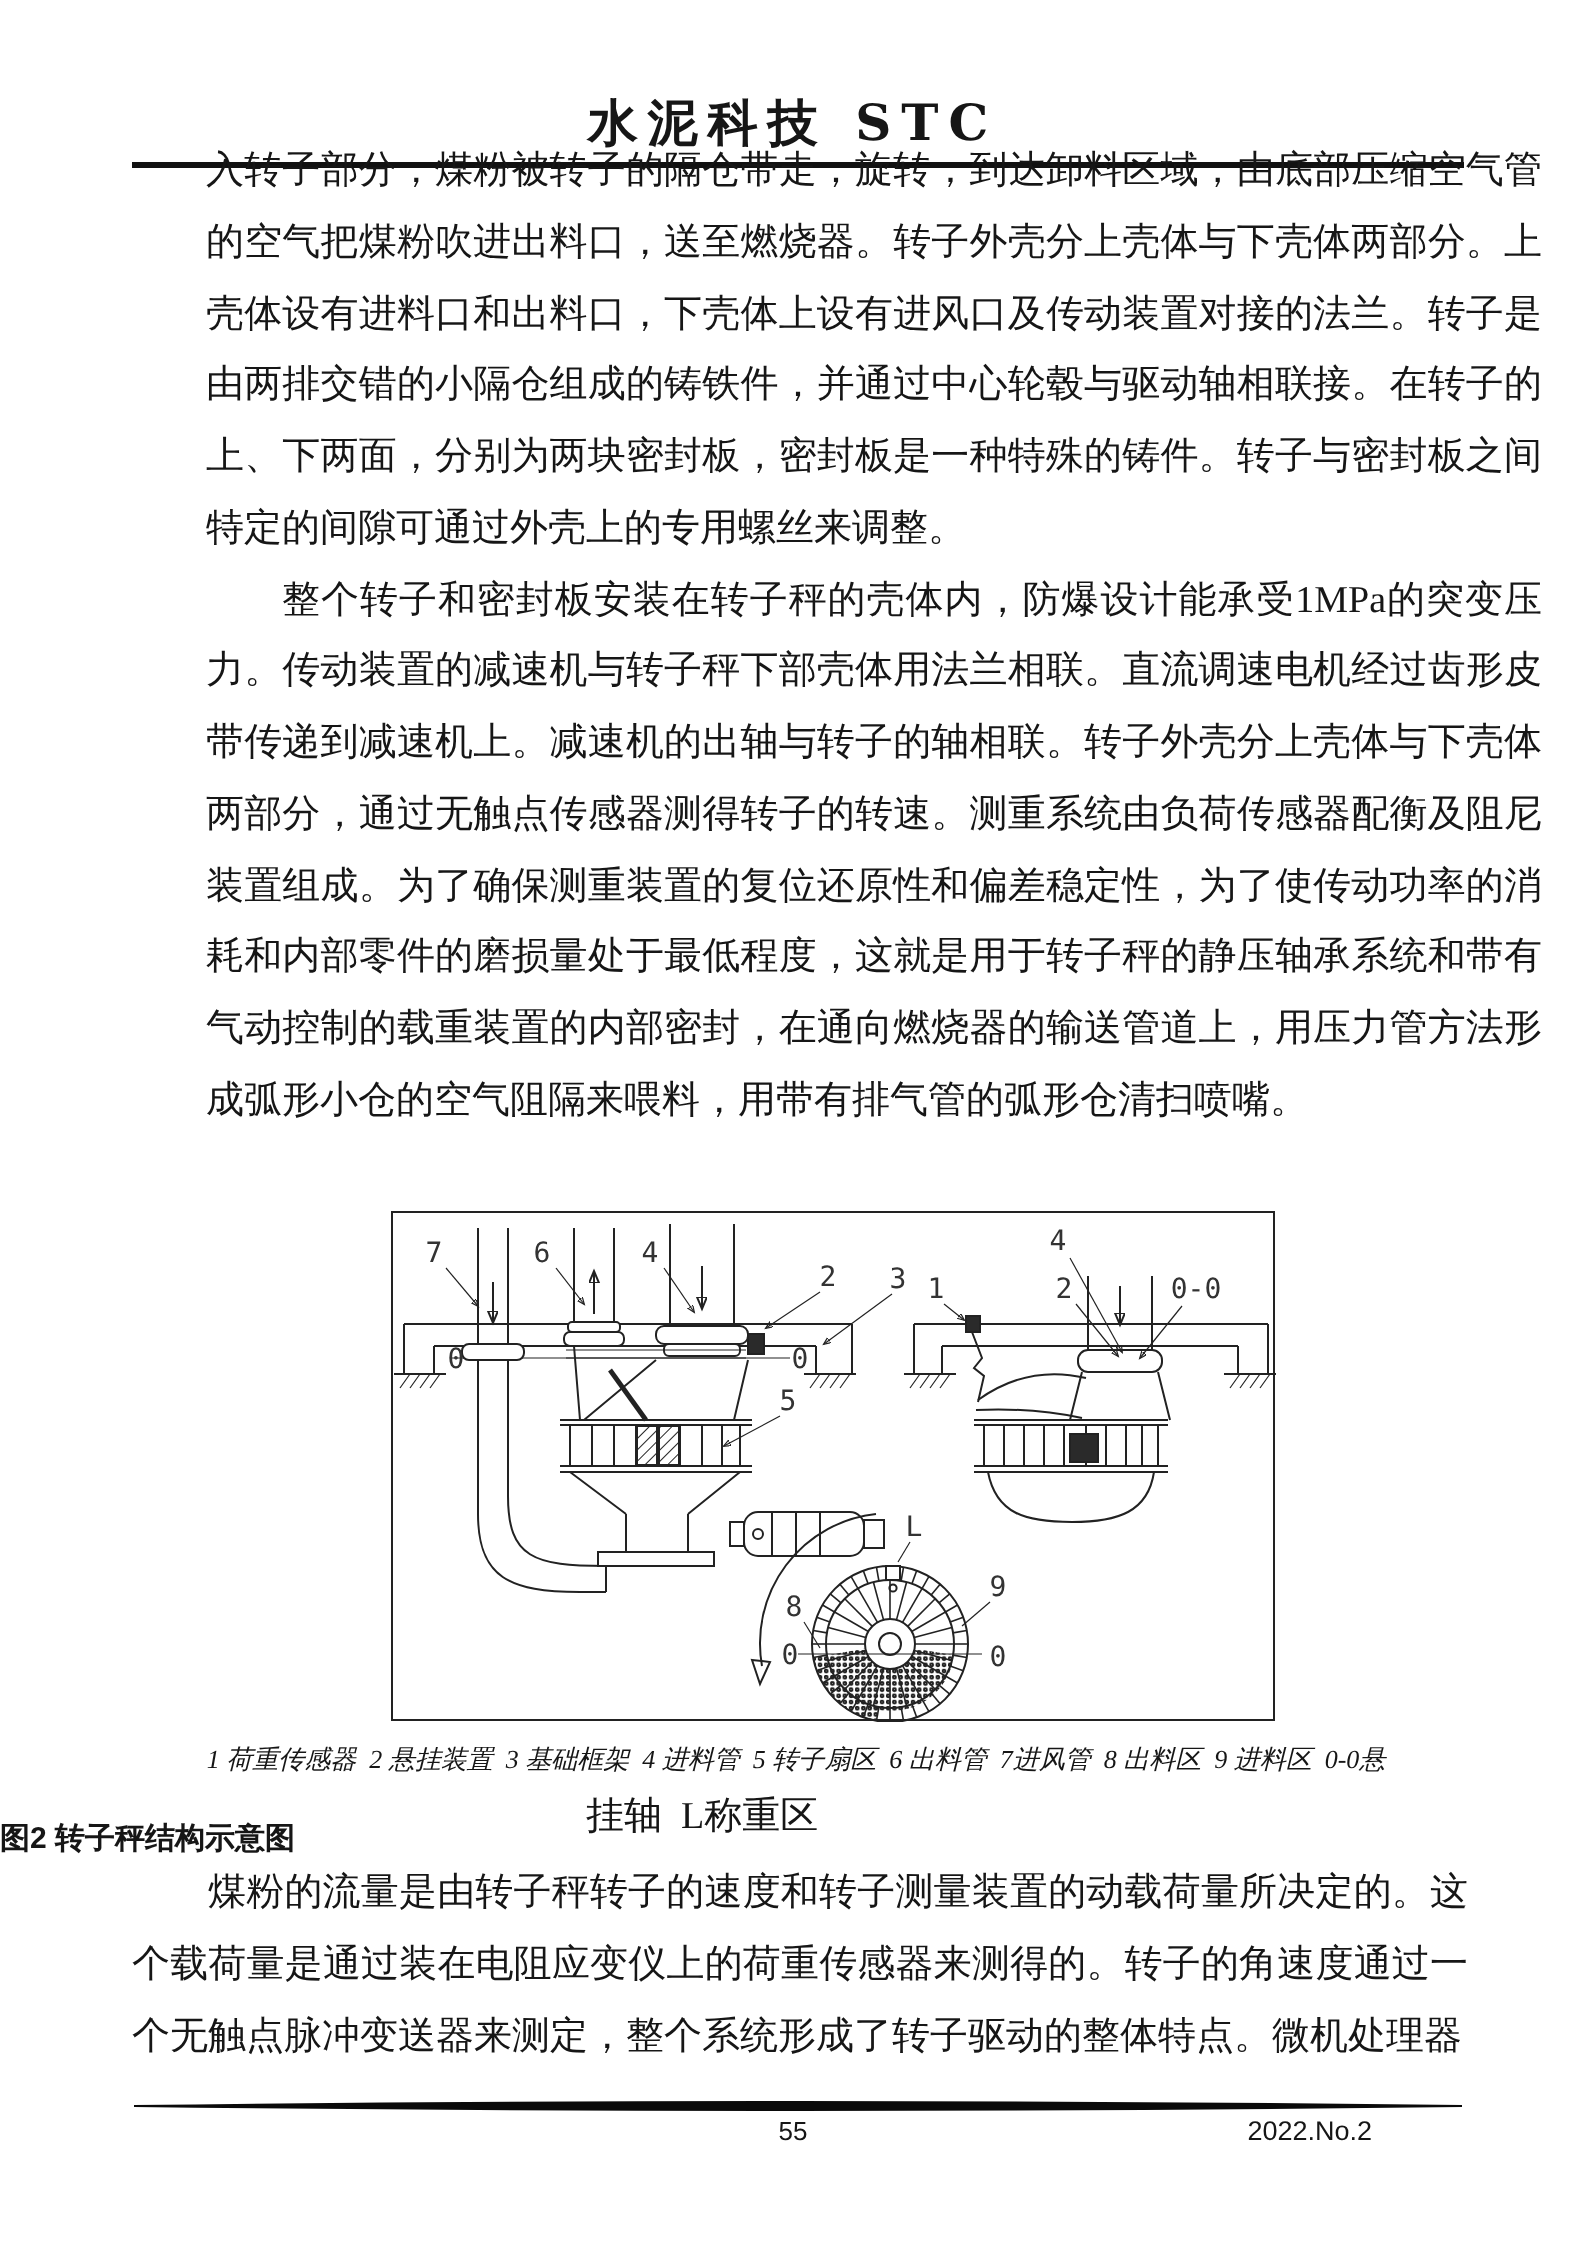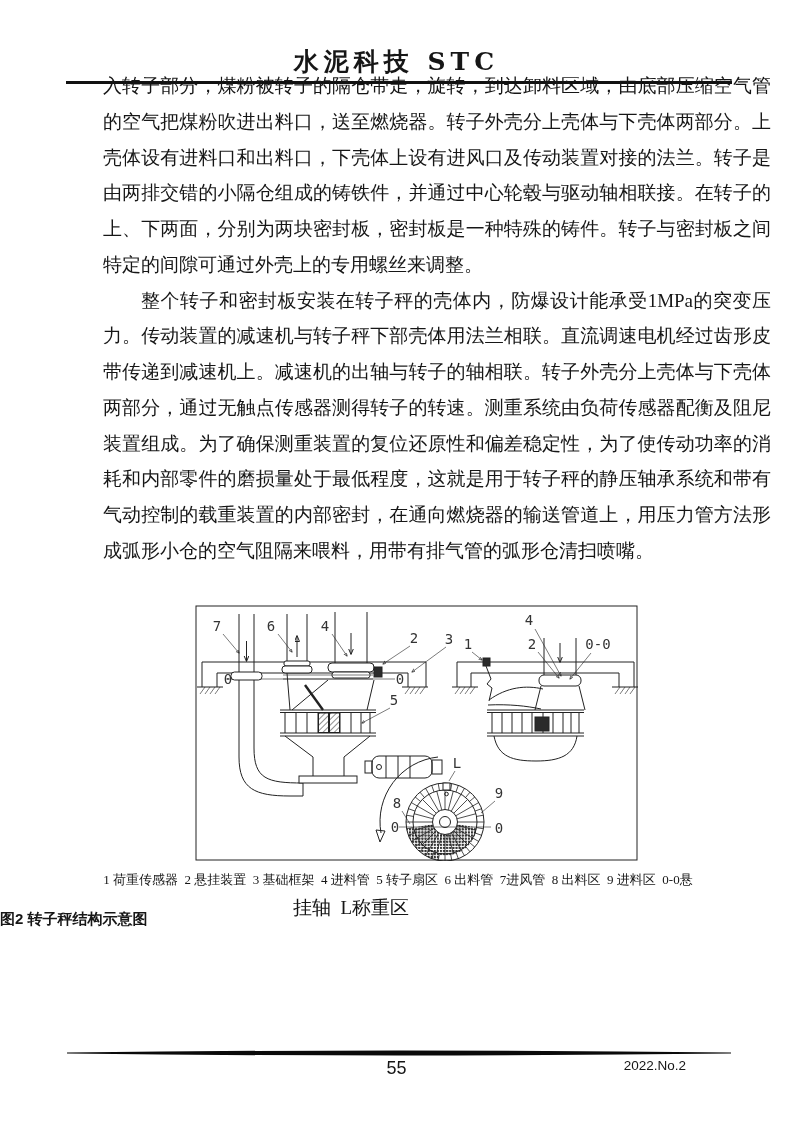--- a/index.html
+++ b/index.html
@@ -16,28 +16,28 @@
   .fig .thin{stroke-width:0.6;}
   .fig .thick{stroke-width:2.4;}
   .fig .wfill{fill:#fff;}
   .fig .dark{fill:#2a2a2a;stroke:#222;}
   .fig .dots{fill:url(#dots);stroke:none;}
   .fig .hatchfill{fill:url(#hatch);}
   .fig text{fill:#333;stroke:none;font-family:"DejaVu Sans Mono","Liberation Mono",monospace;
         font-size:14px;}
   .fig .ticks line{stroke-width:0.8;}
   .caption1{position:absolute;top:872px;left:64px;width:668px;text-align:center;
-        font-size:13px;line-height:16px;white-space:pre;}
+        font-size:13px;line-height:16px;white-space:pre;font-style:italic;}
   .caption2{position:absolute;top:895px;left:293px;font-size:19px;white-space:pre;}
   .fig-title{position:absolute;top:910px;left:0;width:793px;
         font-size:15px;font-weight:bold;font-family:Liberation Sans, sans-serif;}
   .p3-block{position:absolute;top:929px;left:66px;width:668px;}
   .footer-line-svg{position:absolute;top:1048px;left:66px;}
   .footer-page{position:absolute;top:1058px;left:0;width:793px;text-align:center;
-        font-size:18px;font-family:"Liberation Sans","DejaVu Sans",sans-serif;}
+        font-size:13px;font-family:"Liberation Sans","DejaVu Sans",sans-serif;}
   .footer-issue{position:absolute;top:1058px;right:107px;
         font-size:13.5px;font-family:"Liberation Sans","DejaVu Sans",sans-serif;margin-left:22px;}
 </style>
 </head>
 <body>
 
 <div class="page">
 
   <div class="journal-title">水泥科技 STC</div>
   <div class="header-rule"></div>
@@ -240,20 +240,23 @@
       <line x1="300" y1="196" x2="286" y2="208" class="thin"></line>
       <text x="200" y="227" text-anchor="middle">0</text>
       <text x="304" y="228" text-anchor="middle">0</text>
     </g>
   </svg>
 
   <div class="caption1">1 荷重传感器  2 悬挂装置  3 基础框架  4 进料管  5 转子扇区  6 出料管  7进风管  8 出料区  9 进料区  0-0悬</div>
   <div class="caption2">挂轴  L称重区</div>
   <div class="fig-title">图2 转子秤结构示意图</div>
 
+  <div class="p3-block">
+    <p class="para indent">煤粉的流量是由转子秤转子的速度和转子测量装置的动载荷量所决定的。这个载荷量是通过装在电阻应变仪上的荷重传感器来测得的。转子的角速度通过一个无触点脉冲变送器来测定，整个系统形成了转子驱动的整体特点。微机处理器</p>
+  </div>
 
   <svg class="footer-line-svg" width="666" height="10">
     <path d="M1,4.5 Q333,0.5 665,4.5 L665,5.5 Q333,9.5 1,5.5 Z" fill="#0a0a0a" stroke="none"></path>
   </svg>
   <div class="footer-page">55</div>
   <div class="footer-issue">2022.No.2</div>
 
 </div>
 
 </body></html>

